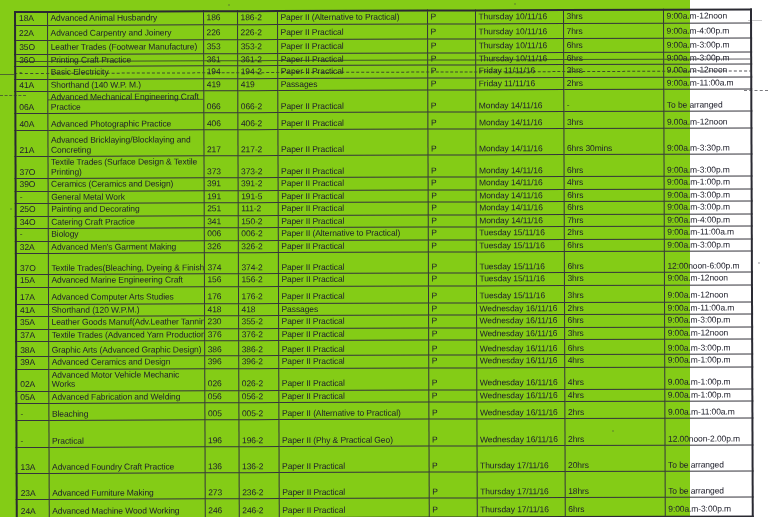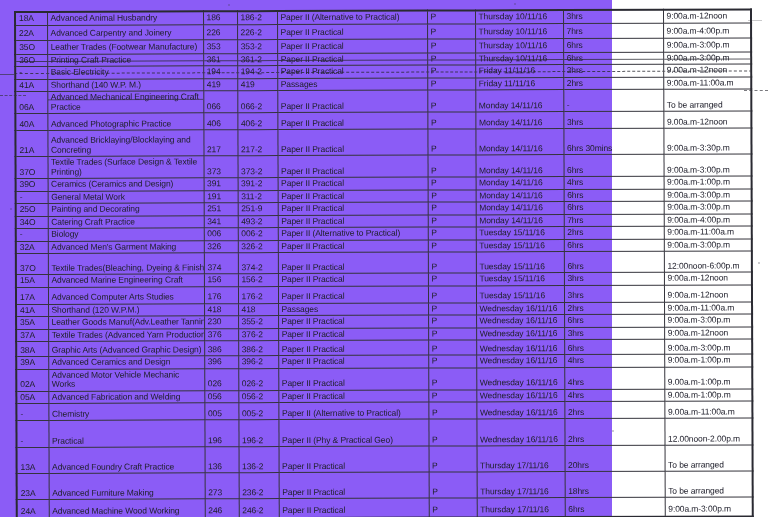--- a/index.html
+++ b/index.html
@@ -4,22 +4,22 @@
 <style>
   html, body {
     margin: 0; padding: 0;
     width: 768px; height: 517px;
     overflow: hidden;
     background: #ffffff;
     font-family: "Liberation Sans", "DejaVu Sans", sans-serif;
   }
   .page {
     position: relative;
-    width: 612px; height: 517px;
-    background: #8b5cf6;
+    width: 690px; height: 517px;
+    background: #84cc16;
   }
   
   table.timetable {
     position: absolute;
     left: 14px; top: 11px;
     border-collapse: collapse;
     table-layout: fixed;
     width: 736px;
     transform: rotate(-0.2deg);
     transform-origin: left top;
@@ -200,43 +200,43 @@
       <td>Paper II Practical</td>
       <td>P</td>
       <td>Monday 14/11/16</td>
       <td>4hrs</td>
       <td>9:00a.m-1:00p.m</td>
     </tr>
         <tr style="height: 12px;">
       <td>-</td>
       <td>General Metal Work</td>
       <td>191</td>
-      <td>311-2</td>
+      <td>191-5</td>
       <td>Paper II Practical</td>
       <td>P</td>
       <td>Monday 14/11/16</td>
       <td>6hrs</td>
       <td>9:00a.m-3:00p.m</td>
     </tr>
         <tr style="height: 12px;">
       <td>25O</td>
       <td>Painting and Decorating</td>
       <td>251</td>
-      <td>251-9</td>
+      <td>111-2</td>
       <td>Paper II Practical</td>
       <td>P</td>
       <td>Monday 14/11/16</td>
       <td>6hrs</td>
       <td>9:00a.m-3:00p.m</td>
     </tr>
         <tr style="height: 12px;">
       <td>34O</td>
       <td>Catering Craft  Practice</td>
       <td>341</td>
-      <td>493-2</td>
+      <td>150-2</td>
       <td>Paper II Practical</td>
       <td>P</td>
       <td>Monday 14/11/16</td>
       <td>7hrs</td>
       <td>9:00a.m-4:00p.m</td>
     </tr>
         <tr style="height: 12px;">
       <td>-</td>
       <td>Biology</td>
       <td>006</td>
@@ -363,21 +363,21 @@
       <td>056</td>
       <td>056-2</td>
       <td>Paper II Practical</td>
       <td>P</td>
       <td>Wednesday 16/11/16</td>
       <td>4hrs</td>
       <td>9.00a.m-1:00p.m</td>
     </tr>
         <tr style="height: 17px;">
       <td>-</td>
-      <td>Chemistry</td>
+      <td>Bleaching</td>
       <td>005</td>
       <td>005-2</td>
       <td>Paper II (Alternative to Practical)</td>
       <td>P</td>
       <td>Wednesday 16/11/16</td>
       <td>2hrs</td>
       <td>9.00a.m-11:00a.m</td>
     </tr>
         <tr style="height: 27px;">
       <td>-</td>

